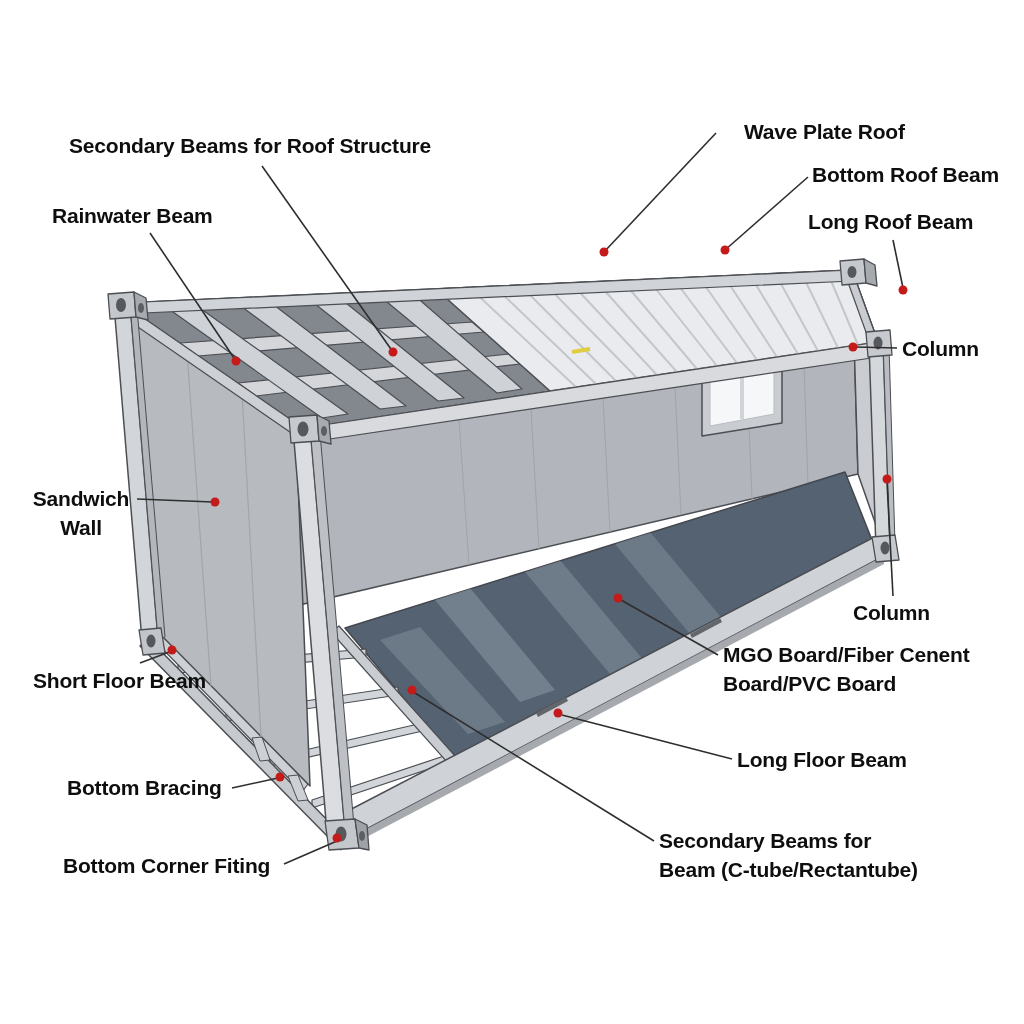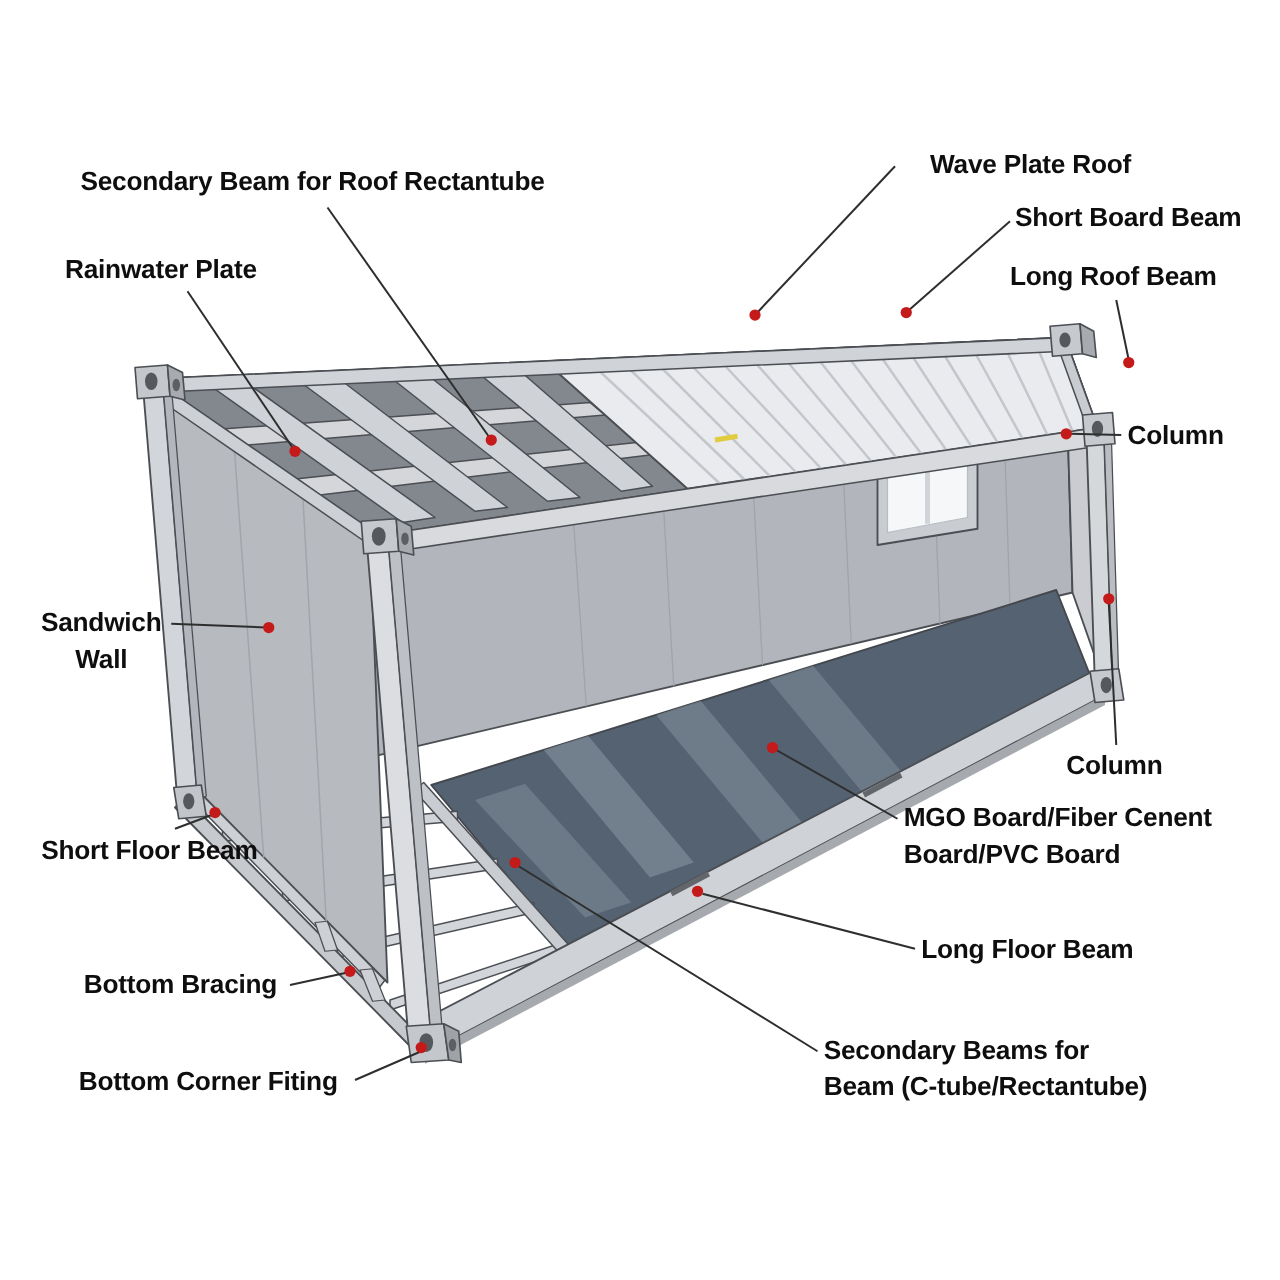--- a/index.html
+++ b/index.html
@@ -188,24 +188,24 @@
     <circle cx="887" cy="479" r="4.5" fill="#c41a1a"></circle>
     <circle cx="172" cy="650" r="4.5" fill="#c41a1a"></circle>
     <circle cx="618" cy="598" r="4.5" fill="#c41a1a"></circle>
     <circle cx="280" cy="777" r="4.5" fill="#c41a1a"></circle>
     <circle cx="558" cy="713" r="4.5" fill="#c41a1a"></circle>
     <circle cx="337" cy="838" r="4.5" fill="#c41a1a"></circle>
     <circle cx="412" cy="690" r="4.5" fill="#c41a1a"></circle>
   </g>
 </svg>
 
-<div class="lbl center" id="lbl-secondary-roof-beam">Secondary Beam for Roof Rectantube</div>
-<div class="lbl" id="lbl-rainwater-pipe">Rainwater Plate</div>
+<div class="lbl center" id="lbl-secondary-roof-beam">Secondary Beams for Roof Structure</div>
+<div class="lbl" id="lbl-rainwater-pipe">Rainwater Beam</div>
 <div class="lbl" id="lbl-wave-plate-roof">Wave Plate Roof</div>
-<div class="lbl" id="lbl-short-roof-beam">Short Board Beam</div>
+<div class="lbl" id="lbl-short-roof-beam">Bottom Roof Beam</div>
 <div class="lbl" id="lbl-long-roof-beam">Long Roof Beam</div>
 <div class="lbl" id="lbl-column-upper">Column</div>
 <div class="lbl two center" id="lbl-sandwich-wall">
   <span>Sandwich</span>
   <span>Wall</span>
 </div>
 <div class="lbl" id="lbl-column-lower">Column</div>
 <div class="lbl" id="lbl-short-floor-beam">Short Floor Beam</div>
 <div class="lbl two" id="lbl-mgo-board">
   <span>MGO Board/Fiber Cenent</span>

